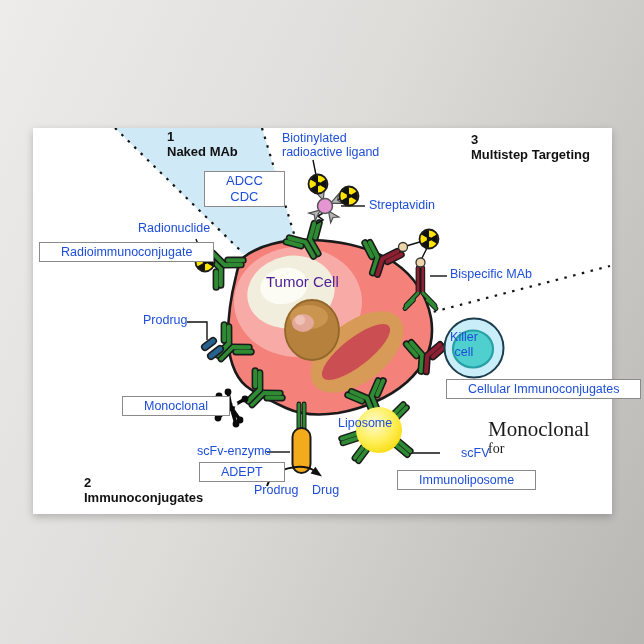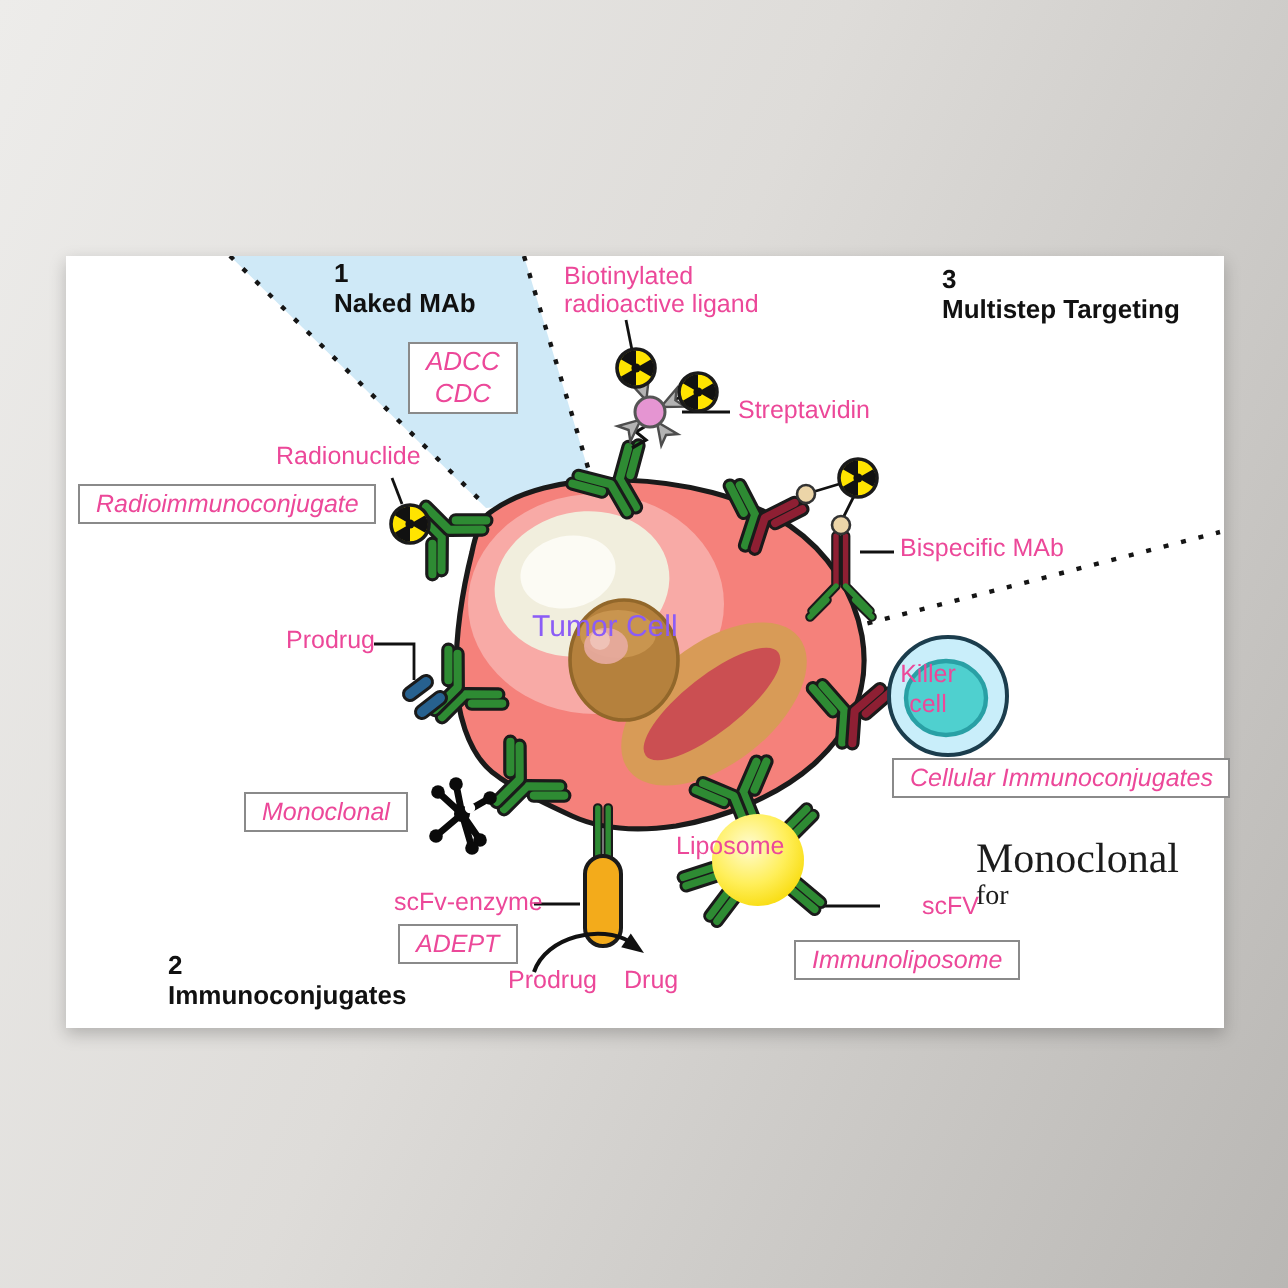--- a/index.html
+++ b/index.html
@@ -2,25 +2,25 @@
 <html style="--c-green: #2e8b33; --c-red: #8e1f33; --c-wedge: #cfe9f7; --c-cell: #f5817b; --c-cell_light: #f8aaa6; --c-cream: #f1eedd; --c-cream_core: #fcfbf4; --c-nucleus: #b5813d; --c-tan: #d89b57; --c-organelle: #cb4f52; --c-liposome: #ffe71f; --c-enzyme: #f3ab1b; --c-killer_outer: #c9eefa; --c-killer_inner: #4fd0cf; --c-cytokine: #27618f; --c-rad_yellow: #ffe400; --c-strept_pink: #e595d2; --c-hapten: #ecd5a8;"><head>
 <meta charset="utf-8">
 <style>
   html,body{margin:0;padding:0;}
   .stage{position:relative;width:644px;height:644px;overflow:hidden;
     background:linear-gradient(115deg,#edecea 0%,#dedcd9 45%,#b9b7b4 100%);
     font-family:"Liberation Sans","DejaVu Sans",sans-serif;}
   .poster{position:absolute;left:33px;top:128px;width:579px;height:386px;background:#ffffff;
     box-shadow:0 3px 8px rgba(0,0,0,0.22);}
   .art{position:absolute;left:0;top:0;}
-  .lbl{position:absolute;font-size:12.5px;line-height:14px;color:#ec4899;white-space:nowrap;}
-  .boxed{border:1px solid #8a8a8a;background:#fff;padding:1px 8px;line-height:16px;font-style:italic;}
+  .lbl{position:absolute;font-size:12.5px;line-height:14px;color:#1d4ed8;white-space:nowrap;}
+  .boxed{border:1px solid #8a8a8a;background:#fff;padding:1px 21px;line-height:16px;}
   .hd{font-weight:bold;font-size:13px;line-height:15px;color:#111;}
   .center{text-align:center;}
-  .tumor{font-size:15px;color:#8b5cf6;margin-top:32px;}
+  .tumor{font-size:15px;color:#4c1d95;}
   .title{position:absolute;left:455px;top:290px;width:150px;text-align:left;
     font-family:"Liberation Serif","DejaVu Serif",serif;color:#1c1c1c;}
   .title .t1{font-size:21px;line-height:23px;}
   .title .t2{font-size:14px;line-height:16px;font-family:Liberation Serif, serif;}
   .title .t3{font-size:19px;line-height:21px;}
   
   .o{fill:none;stroke:#1a1a1a;stroke-width:4.8;stroke-linecap:round;stroke-linejoin:round;}
   .i{fill:none;stroke:currentColor;stroke-width:2.7;stroke-linecap:round;stroke-linejoin:round;}
   .dash{fill:none;stroke:#151515;stroke-width:2.2;stroke-dasharray:2.5 6.5;}
   .ptr{fill:none;stroke:#111;stroke-width:1.4;}

